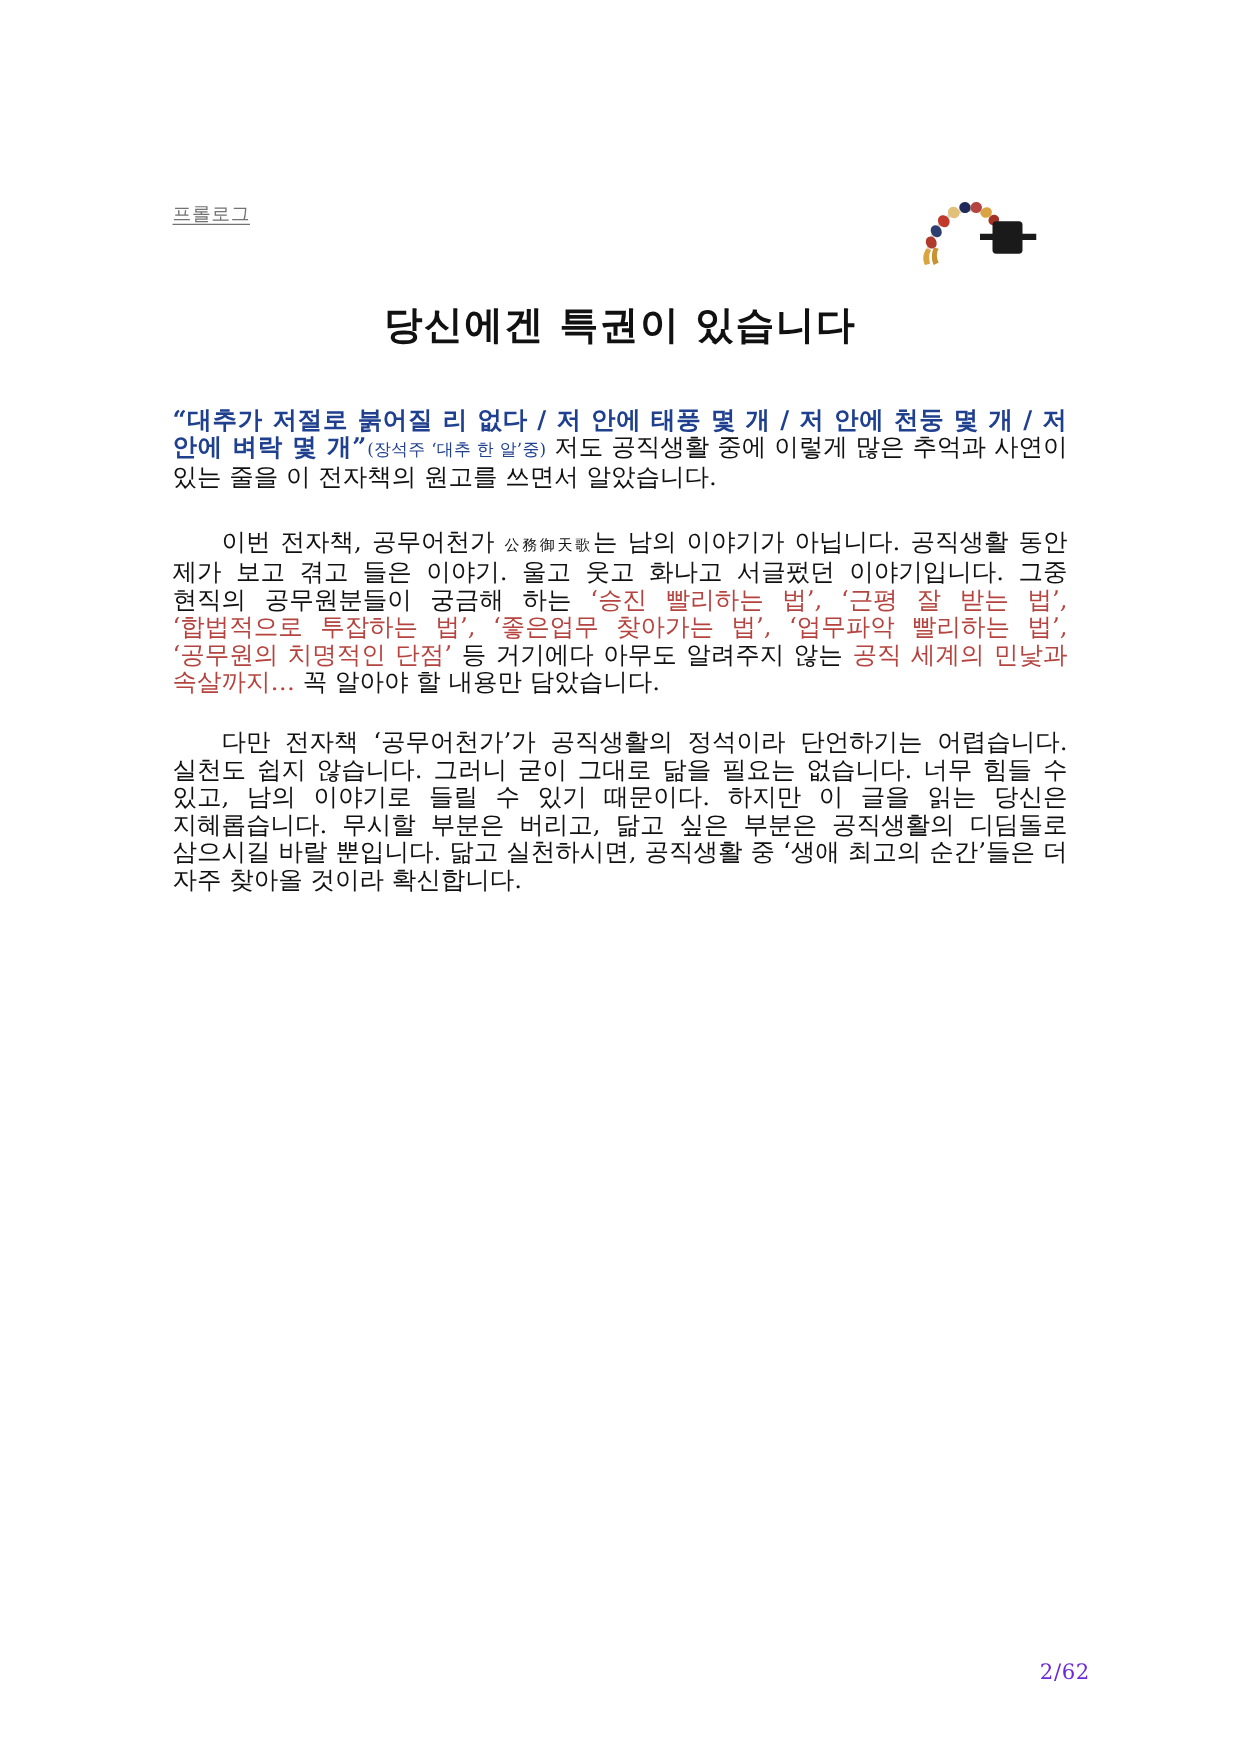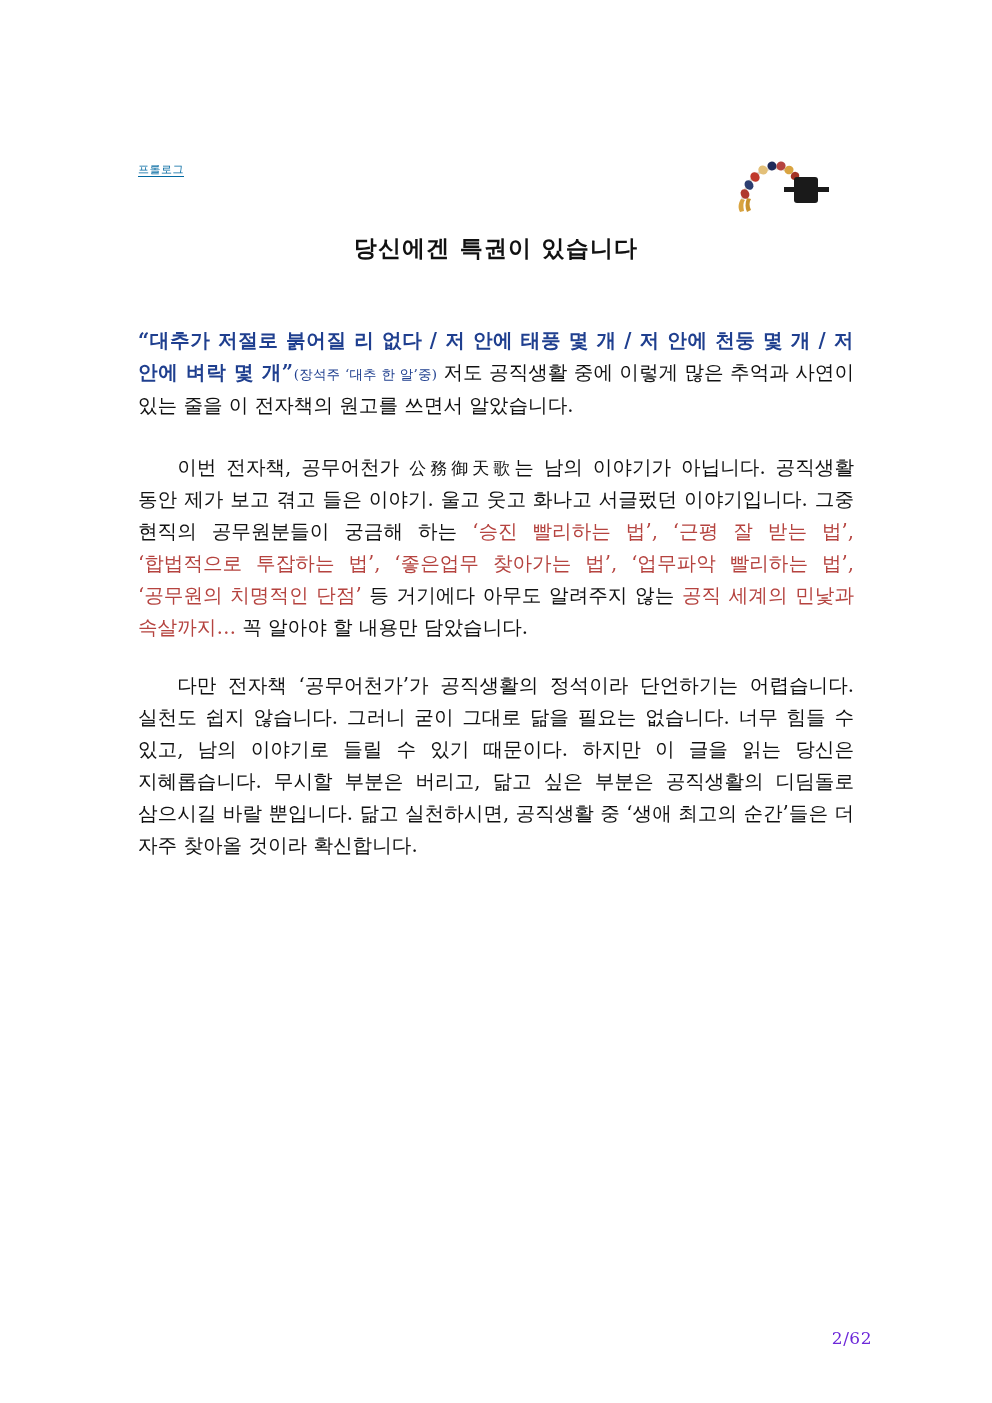--- a/index.html
+++ b/index.html
@@ -28,23 +28,23 @@
     position: absolute;
     top: 158px;
     left: 138px;
     right: 120px;
     height: 62px;
   }
   .kicker {
     position: absolute;
     top: 4px;
     left: 0;
-    font-size: 11px;
+    font-size: 15px;
     letter-spacing: 0.5px;
-    color: #0369a1;
+    color: #737373;
     text-decoration: underline;
     text-underline-offset: 3px;
     white-space: nowrap;
   }
 
   
   .ornament {
     position: absolute;
     top: -6px;
     right: 42px;
@@ -52,38 +52,38 @@
     height: 62px;
   }
 
   
   .doc-title {
     position: absolute;
     top: 218px;
     left: 0;
     right: 0;
     text-align: center;
-    font-size: 23px;
+    font-size: 31px;
     font-weight: 700;
     letter-spacing: 1.2px;
     color: #111111;
   }
 
   
   .body-col {
     position: absolute;
     top: 325px;
     left: 138px;
     width: 716px;
   }
 
   p.para {
     margin: 0 0 26px 0;
     font-size: 19.6px;
-    line-height: 32px;
+    line-height: 22px;
     text-align: justify;
     text-justify: inter-character;
     word-break: keep-all;
     color: #111111;
   }
   p.para.indent {
     text-indent: 2em;
   }
   p.quote-para {
     margin-bottom: 30px;
@@ -93,21 +93,21 @@
     color: #1f3f8f;
     font-weight: 600;
     letter-spacing: 0.6px;
   }
   .q-src {
     color: #1f3f8f;
     font-size: 13.5px;
     letter-spacing: 0.2px;
   }
   .hanja {
-    font-size: 17px;
+    font-size: 12px;
     color: #111111;
     letter-spacing: 0.3px;
   }
   .hl-red {
     color: #b5433f;
   }
 
   
   .page-num {
     position: absolute;

